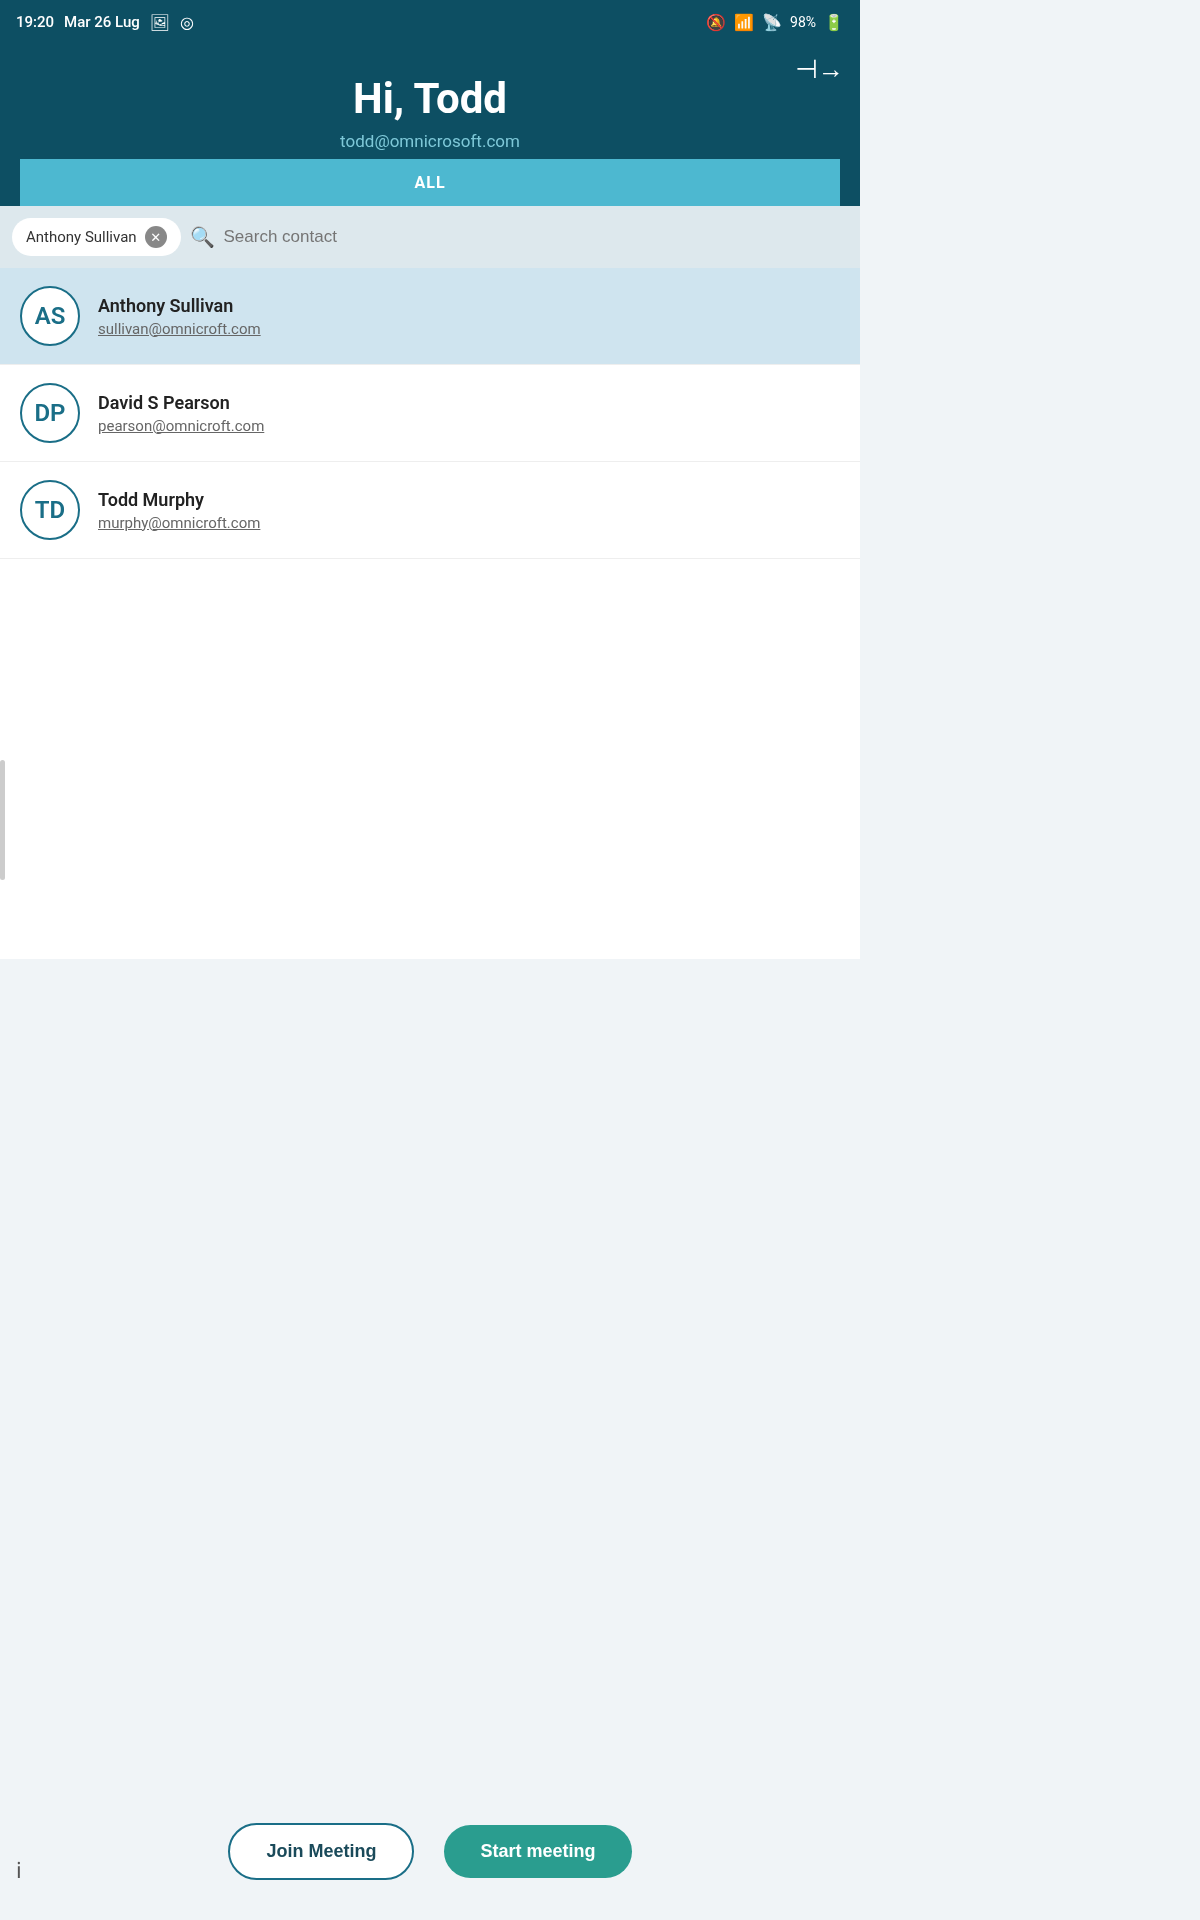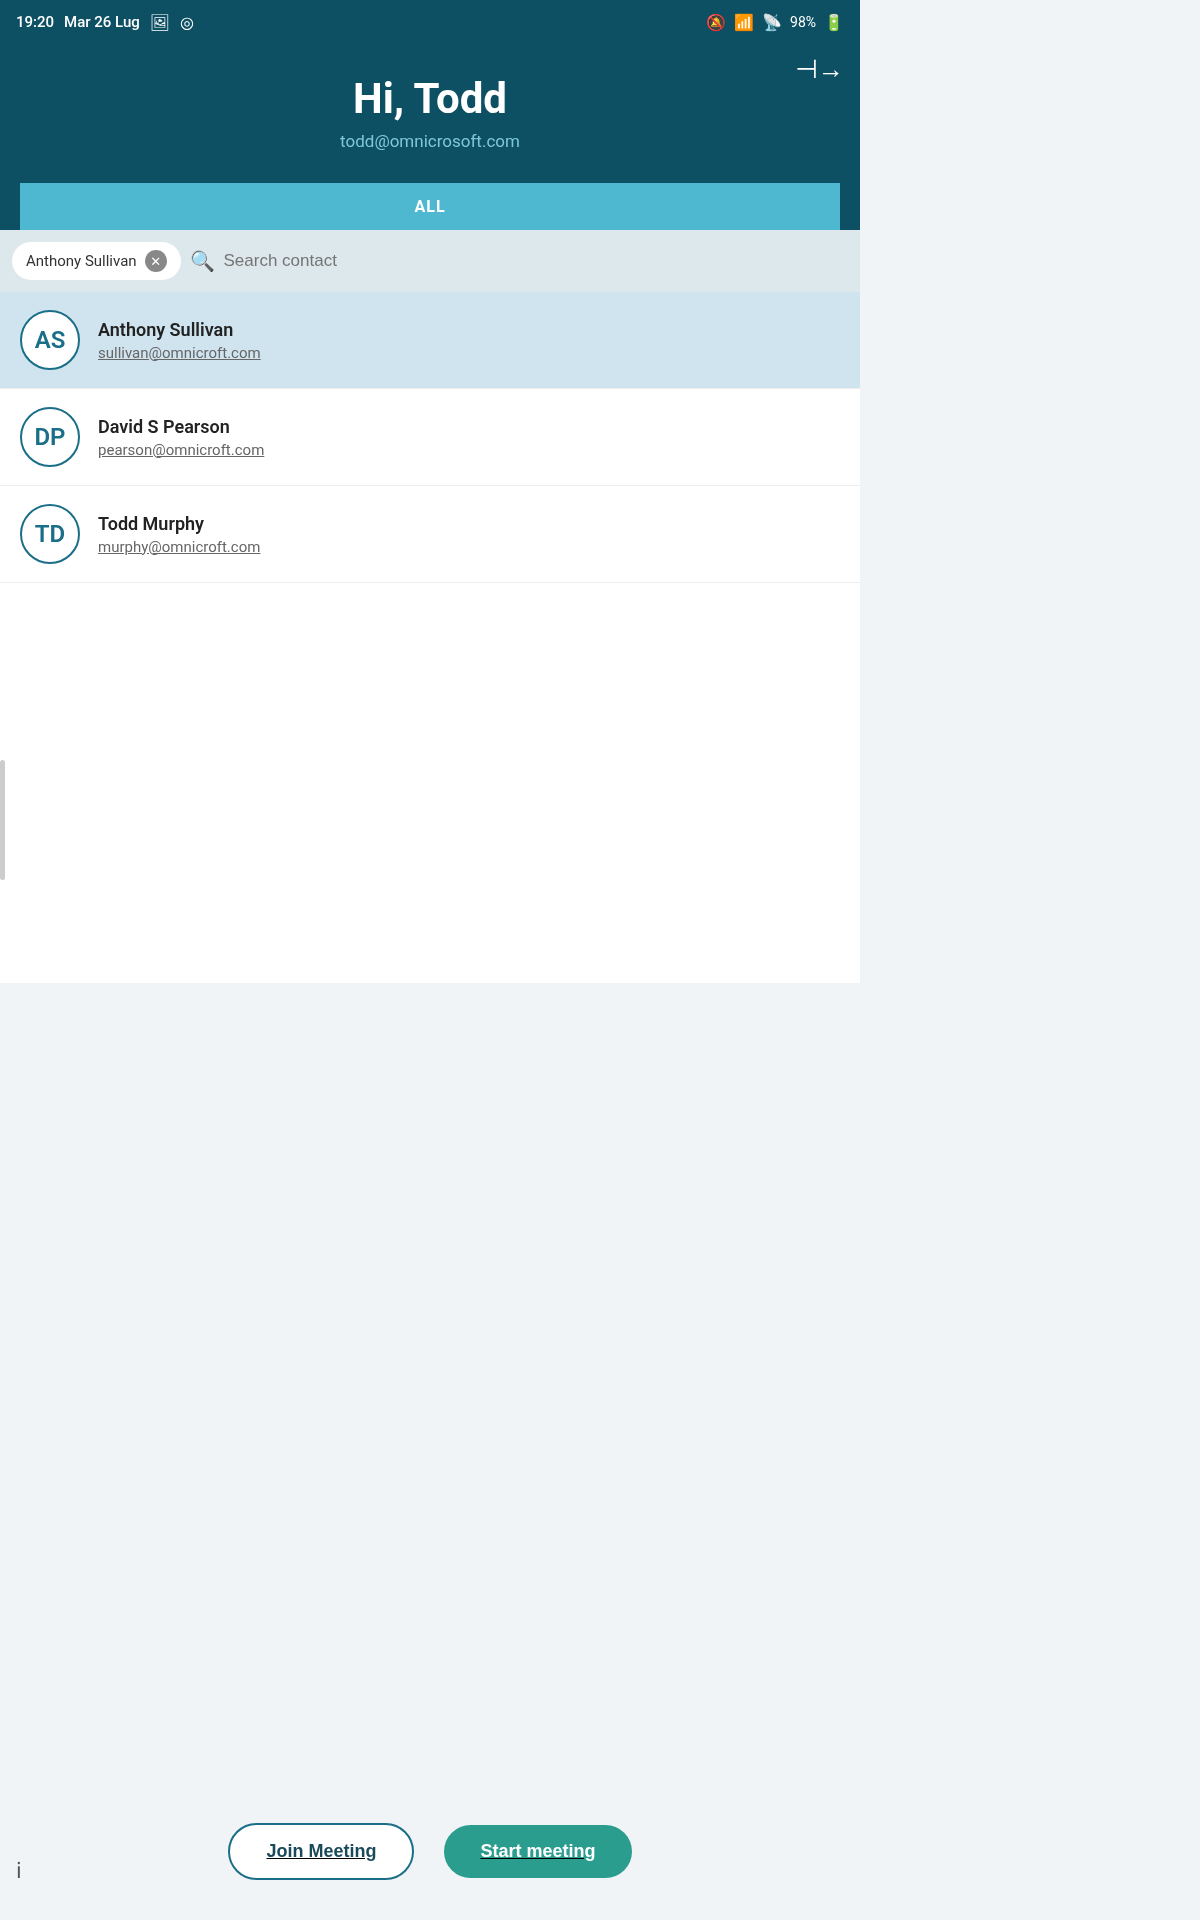--- a/index.html
+++ b/index.html
@@ -53,21 +53,21 @@
 
     .header-greeting {
       font-size: 42px;
       font-weight: 700;
       margin-bottom: 8px;
     }
 
     .header-email {
       font-size: 17px;
       color: #7ec8d8;
-      margin-bottom: 32px;
+      margin-bottom: 8px;
     }
 
     .logout-btn {
       position: absolute;
       top: 54px;
       right: 16px;
       background: none;
       border: none;
       color: white;
       font-size: 26px;
@@ -213,21 +213,20 @@
     .bottom-area {
       position: fixed;
       bottom: 0;
       width: 860px;
       background: #f0f4f7;
       padding: 24px 0 40px;
       display: flex;
       justify-content: center;
       gap: 30px;
       align-items: center;
-      text-decoration: underline;
     }
 
     .join-meeting-btn {
       border: 2px solid #1a6e87;
       background: white;
       color: #1a4a5a;
       font-size: 18px;
       font-weight: 700;
       padding: 16px 36px;
       border-radius: 30px;

